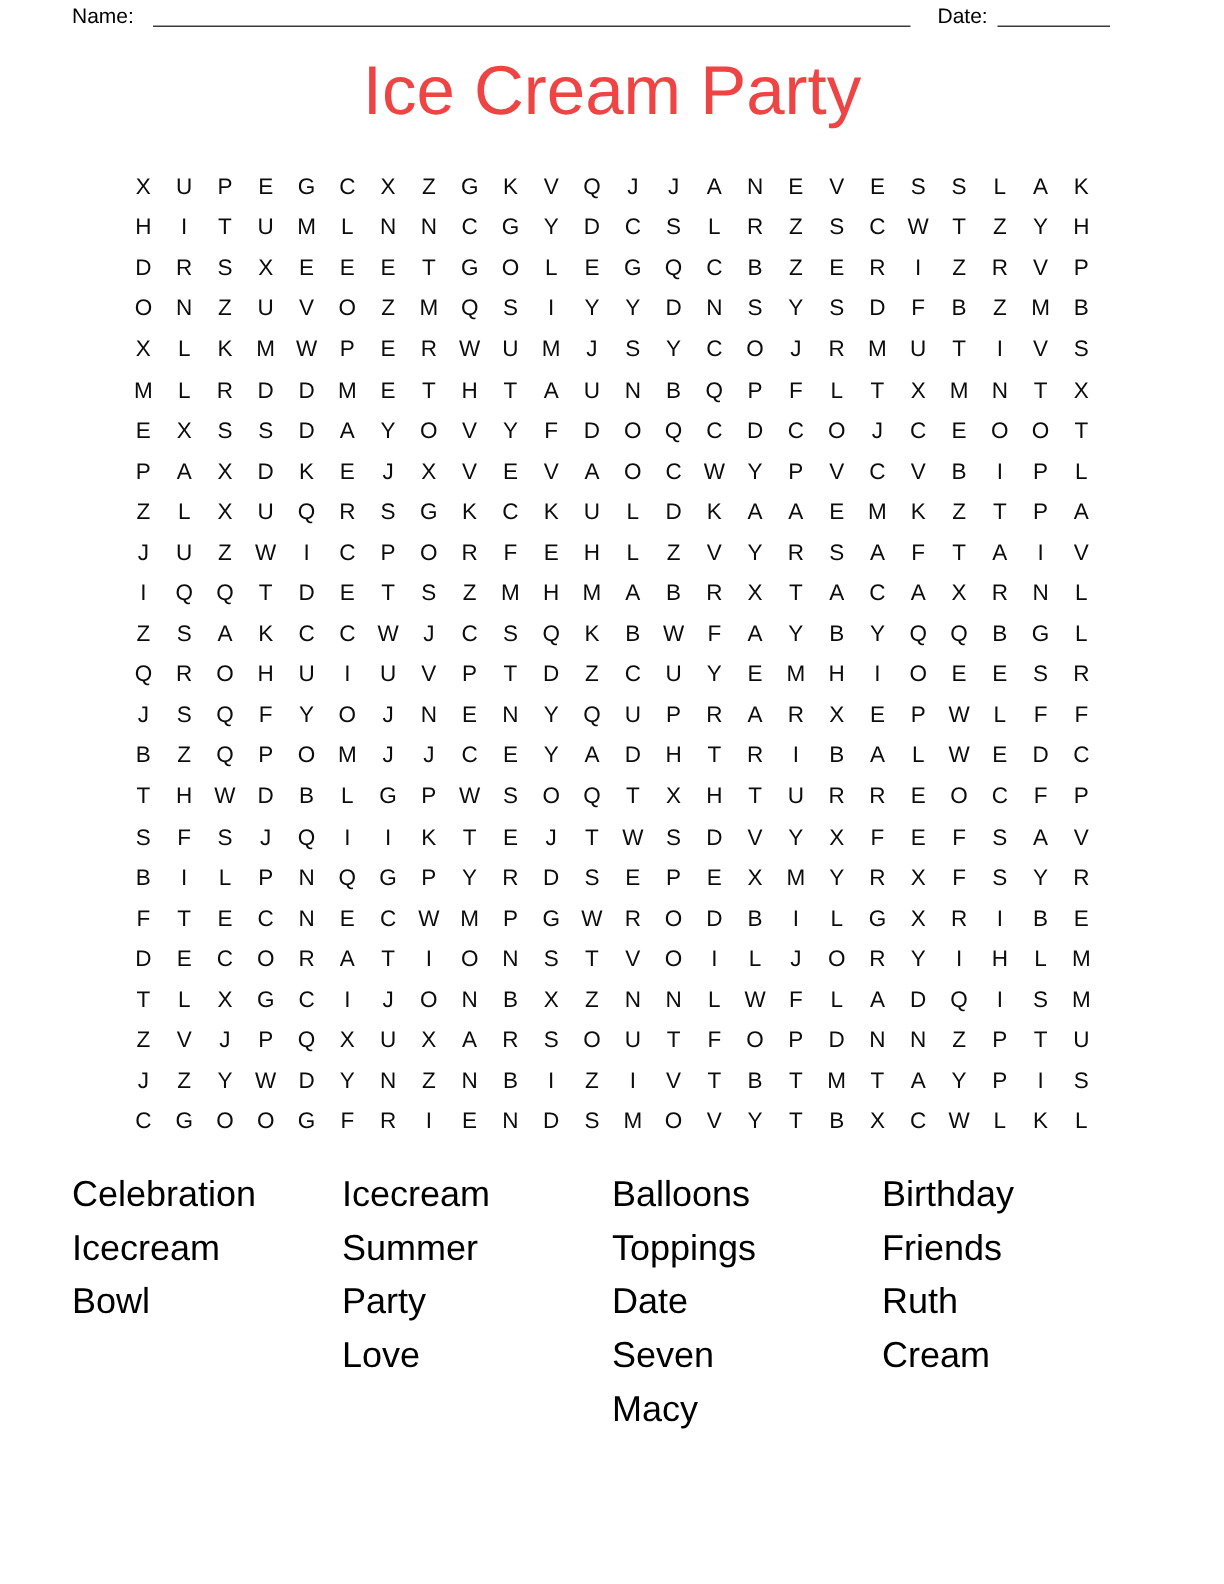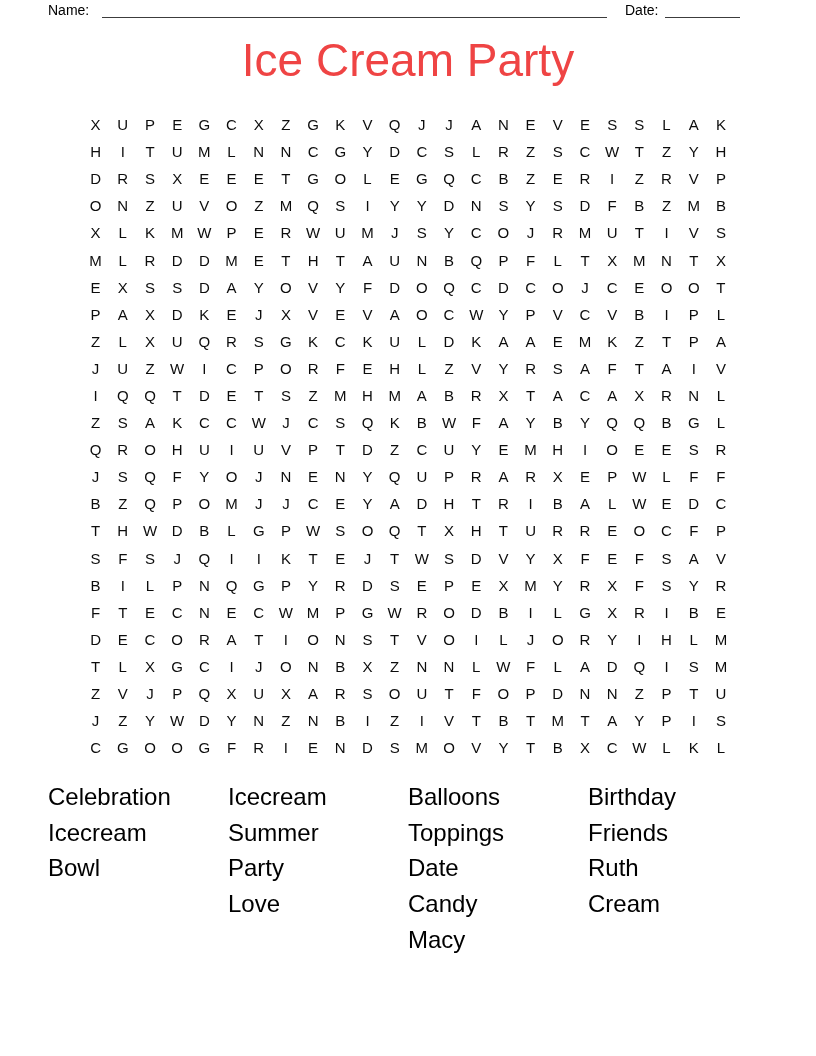--- a/index.html
+++ b/index.html
@@ -707,21 +707,21 @@
       <div class="word-col">
         <div class="word">Icecream</div>
         <div class="word">Summer</div>
         <div class="word">Party</div>
         <div class="word">Love</div>
       </div>
       <div class="word-col">
         <div class="word">Balloons</div>
         <div class="word">Toppings</div>
         <div class="word">Date</div>
-        <div class="word">Candy</div>
+        <div class="word">Seven</div>
         <div class="word">Macy</div>
       </div>
       <div class="word-col">
         <div class="word">Birthday</div>
         <div class="word">Friends</div>
         <div class="word">Ruth</div>
         <div class="word">Cream</div>
       </div>
     </div>
 

